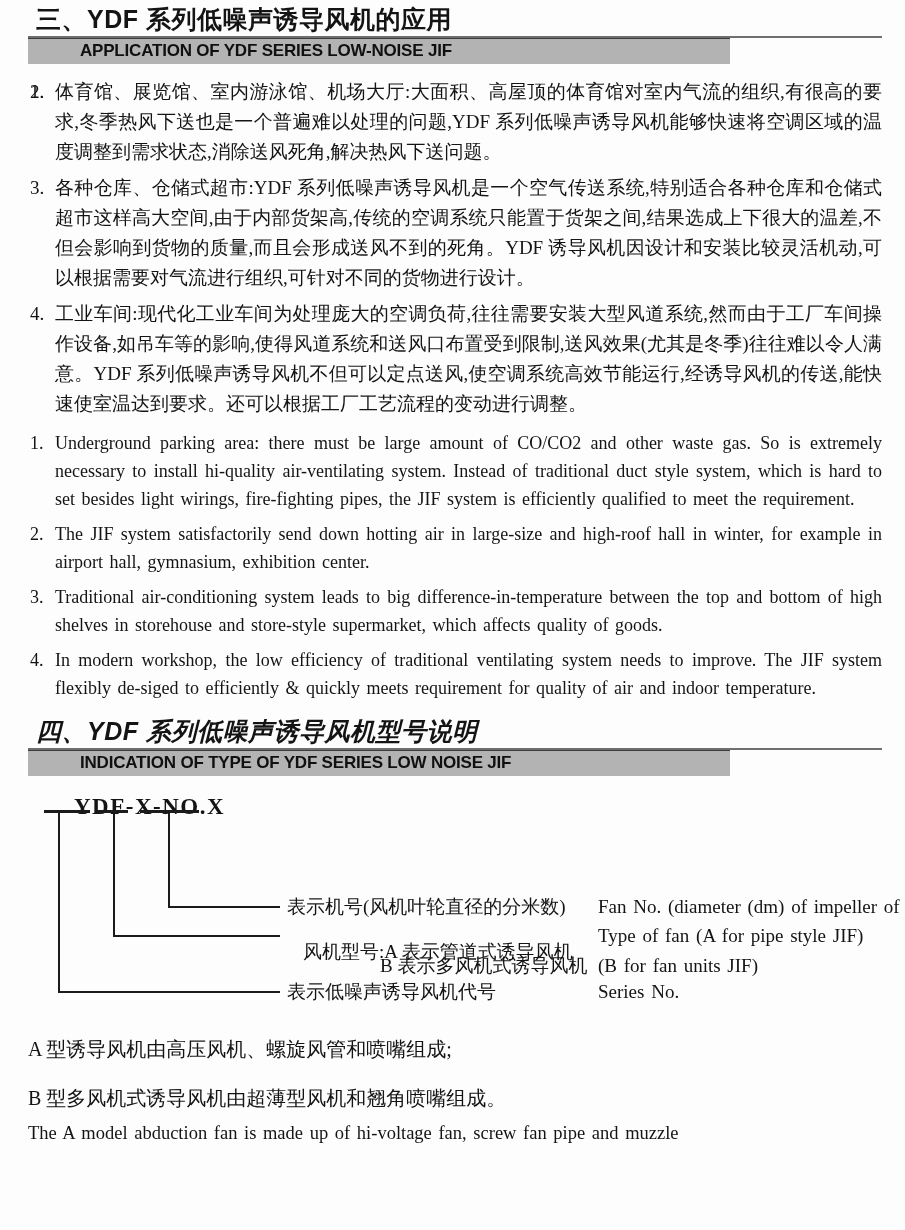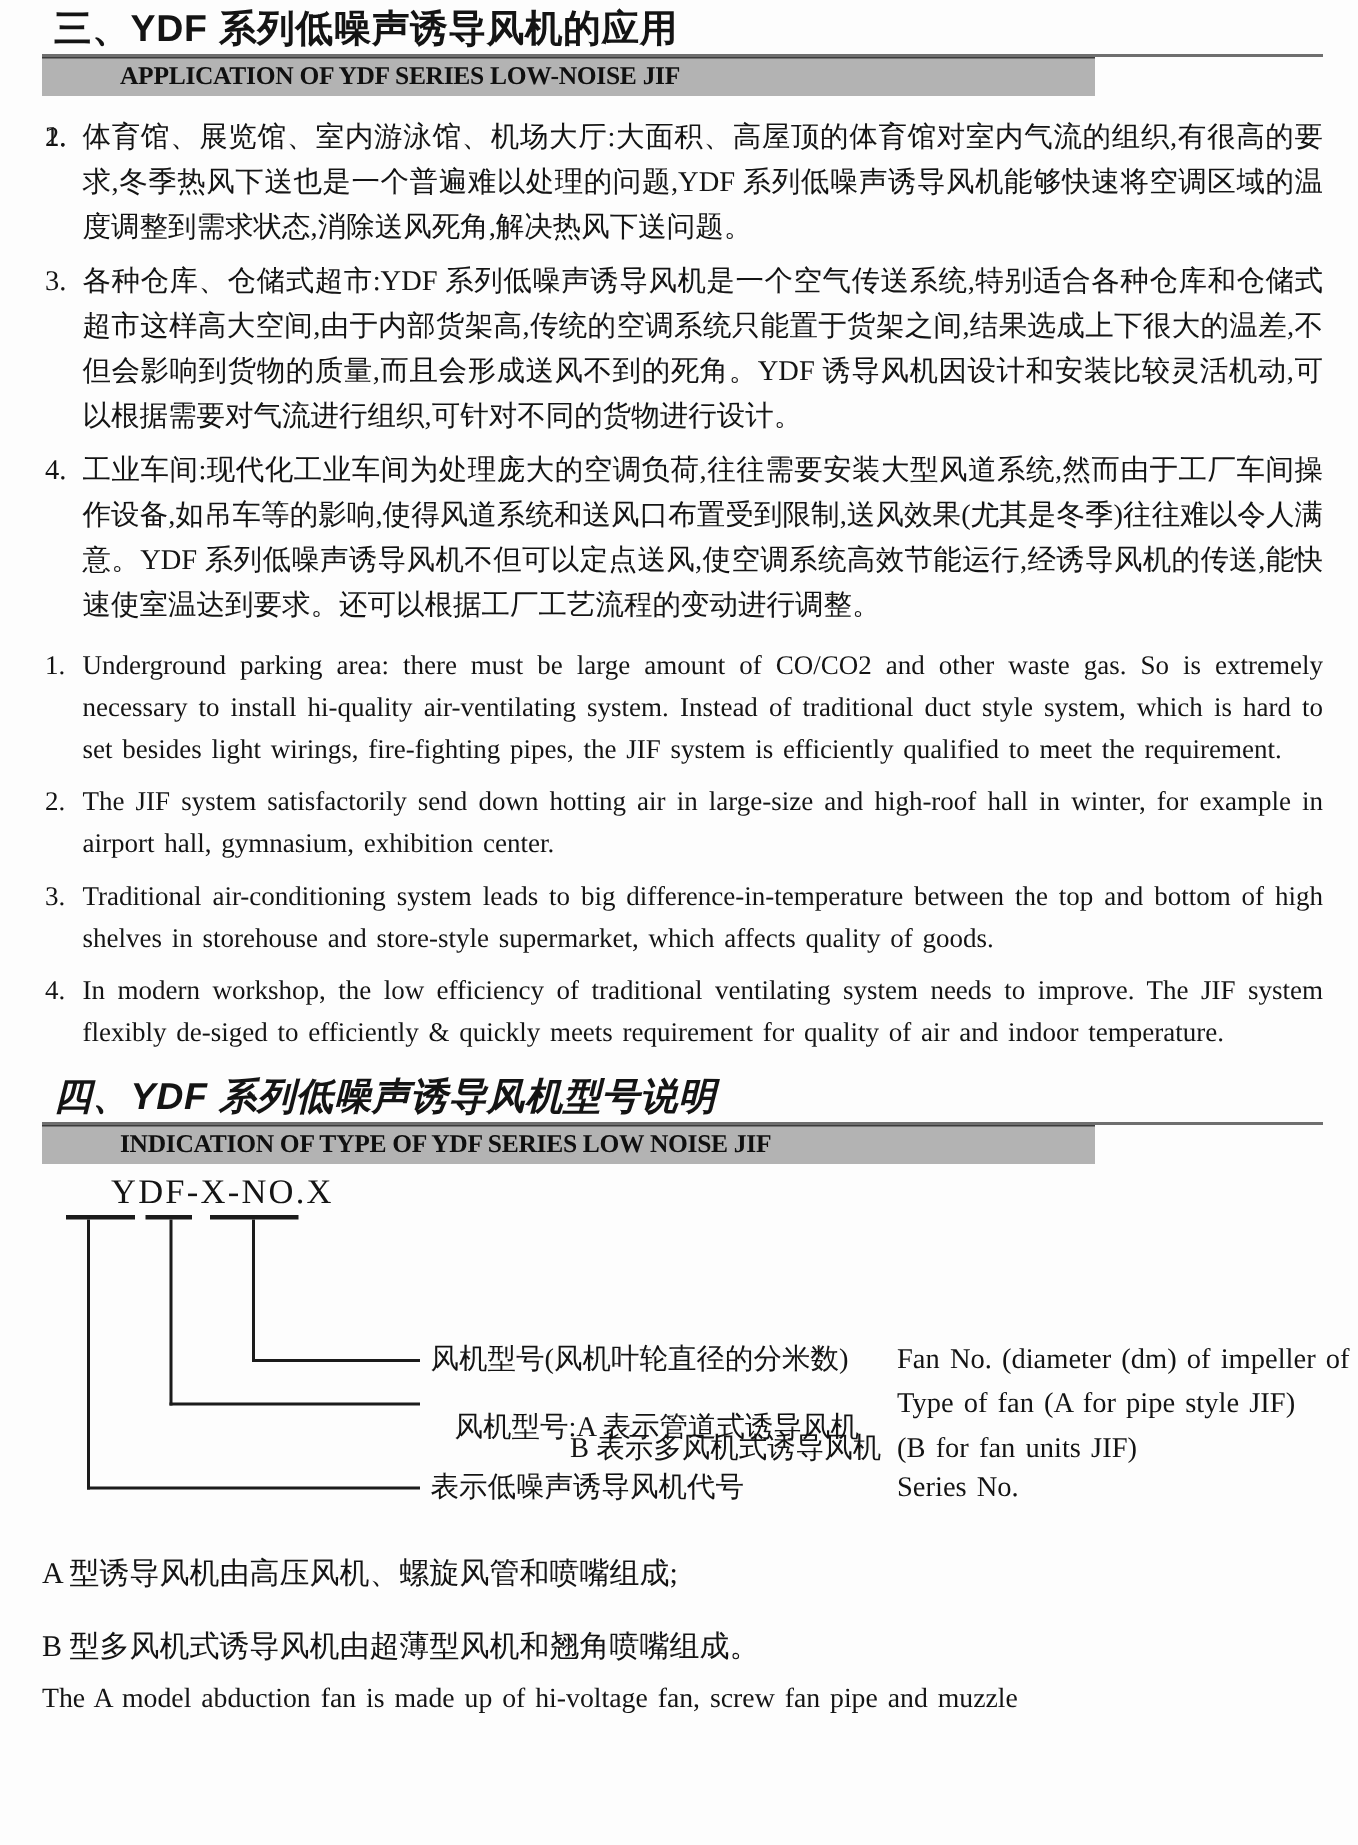--- a/index.html
+++ b/index.html
@@ -12,38 +12,38 @@
 
   
   .sec-title{
     font-family:"Liberation Sans","DejaVu Sans",sans-serif;
     font-weight:bold;font-size:25px;line-height:28px;
     padding:5px 0 0 8px;margin:0;letter-spacing:0.5px;white-space:nowrap;
   }
   .banner-row{border-top:2px solid #6f6f6f;margin-top:3px;}
   .banner{
     width:650px;background:#b3b3b3;border-top:1px solid #3c3c3c;
-    font-family:Liberation Serif, serif;
+    font-family:Liberation Sans, sans-serif;
     font-weight:bold;font-size:17px;line-height:22px;color:#101010;
     padding:1px 0 2px 52px;letter-spacing:-0.2px;
   }
 
   
   .paras{margin-top:13px;}
   .para{position:relative;padding-left:27px;text-align:justify;margin:0 0 6px 0;}
   .para .num{position:absolute;left:2px;top:0;}
   .zh-paras .para{font-size:19px;line-height:30px;}
   .en-paras{margin-top:10px;}
   .en-paras .para{font-size:18px;line-height:28px;word-spacing:2px;margin-bottom:7px;}
 
   
   .diagram{position:relative;height:240px;margin-top:2px;}
   .model-code{
-    position:absolute;left:46px;top:4px;
-    font-weight:normal;font-size:23px;letter-spacing:1.5px;white-space:nowrap;
+    position:absolute;left:46px;top:16px;
+    font-weight:bold;font-size:23px;letter-spacing:1.5px;white-space:nowrap;
   }
   .dline{position:absolute;background:#1b1b1b;}
   .d-row{position:absolute;white-space:nowrap;font-size:19px;line-height:24px;}
   .d-zh{position:absolute;left:0;top:0;white-space:nowrap;}
   .d-en{position:absolute;left:0;top:0;white-space:nowrap;word-spacing:2px;}
 
   
   .notes{margin-top:4px;}
   .notes-zh div{font-size:20px;line-height:36px;margin-top:13px;}
   .notes-en{margin-top:2px;}
@@ -87,21 +87,21 @@
 
     <div class="dline" style="left:30px;top:35px;width:2px;height:180px;"></div>
     <div class="dline" style="left:85px;top:35px;width:2px;height:124px;"></div>
     <div class="dline" style="left:140px;top:35px;width:2px;height:95px;"></div>
 
     <div class="dline" style="left:140px;top:128px;width:112px;height:2px;"></div>
     <div class="dline" style="left:85px;top:157px;width:167px;height:2px;"></div>
     <div class="dline" style="left:30px;top:213px;width:222px;height:2px;"></div>
 
     <div class="d-row" style="top:117px;left:0;">
-      <span class="d-zh" style="left:259px;">风机型号(风机叶轮直径的分米数)</span>
+      <span class="d-zh" style="left:259px;">表示机号(风机叶轮直径的分米数)</span>
       <span class="d-en" style="left:570px;">Fan No. (diameter (dm) of impeller of fan</span>
     </div>
 
     <div class="d-row" style="top:146px;left:0;">
       <span class="d-zh" style="left:275px;margin-top:16px;">风机型号:A 表示管道式诱导风机</span>
       <span class="d-en" style="left:570px;">Type of fan (A for pipe style JIF)</span>
     </div>
 
     <div class="d-row" style="top:176px;left:0;">
       <span class="d-zh" style="left:352px;">B 表示多风机式诱导风机</span>

